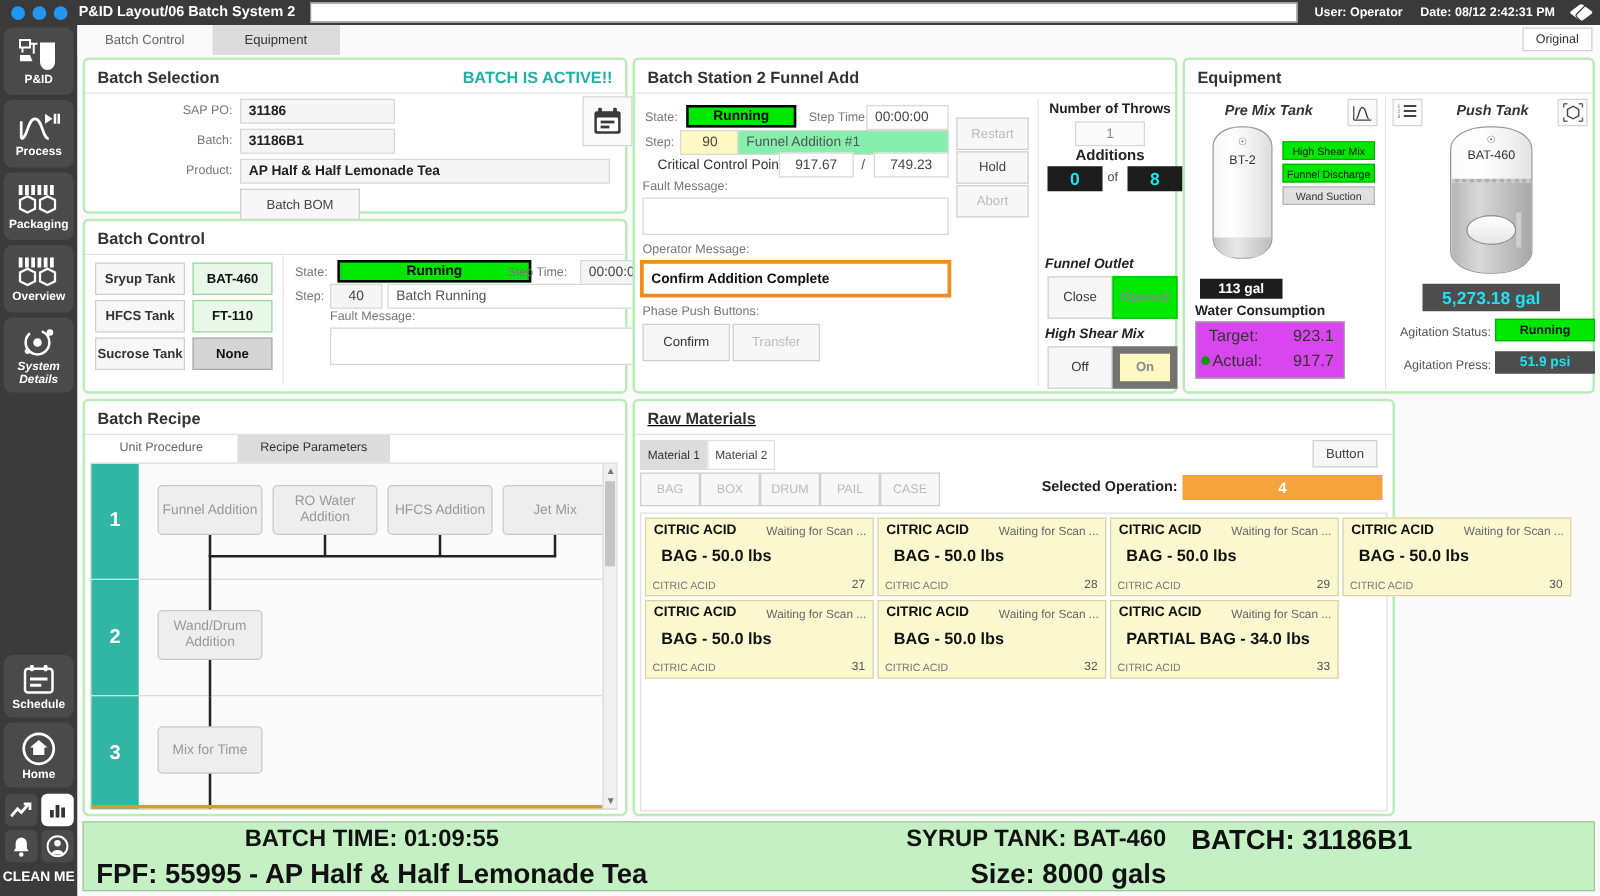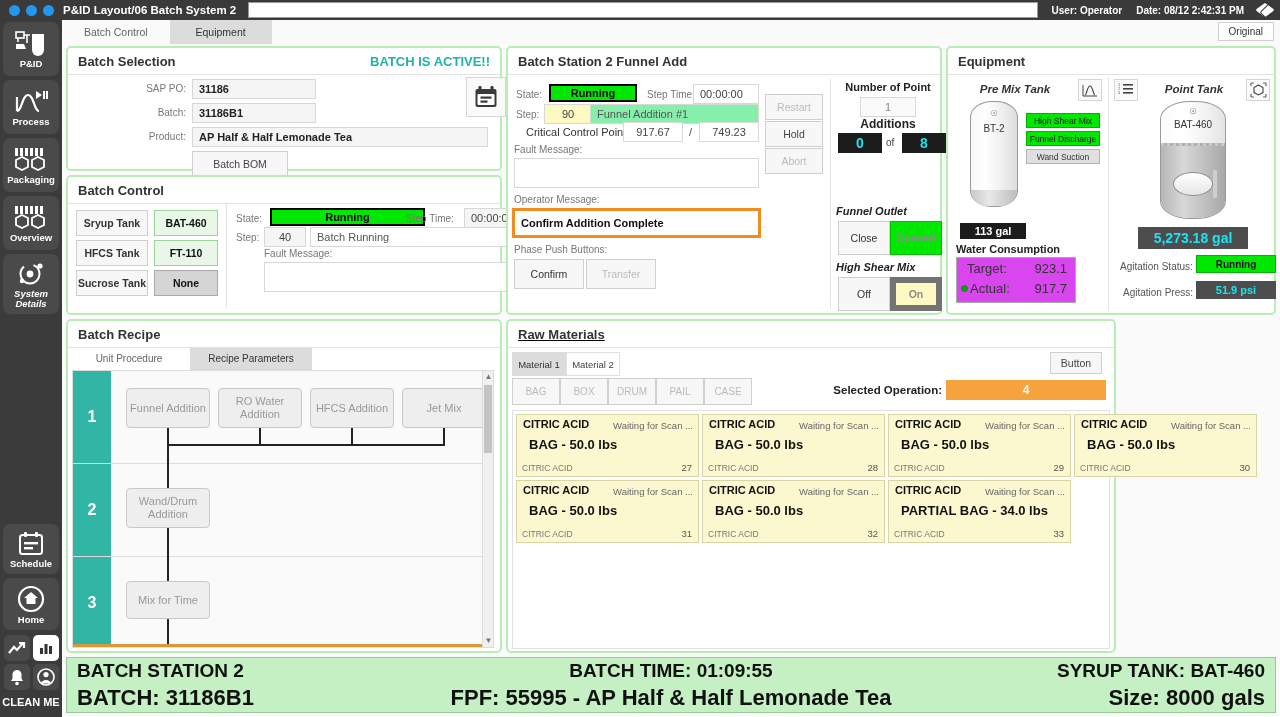--- a/index.html
+++ b/index.html
@@ -458,21 +458,21 @@
         <div class="fld-label" style="position:absolute;left:6px;top:169px;">Phase Push Buttons:</div>
         <div class="btn" style="position:absolute;left:6px;top:184px;width:70px;height:30px;color:#333;">Confirm</div>
         <div class="btn disabled" style="position:absolute;left:78px;top:184px;width:70px;height:30px;">Transfer</div>
 
         <div class="btn disabled" style="position:absolute;left:257px;top:19px;width:58px;height:26px;">Restart</div>
         <div class="btn" style="position:absolute;left:257px;top:46px;width:58px;height:26px;">Hold</div>
         <div class="btn disabled" style="position:absolute;left:257px;top:73px;width:58px;height:26px;">Abort</div>
 
         <div style="position:absolute;left:322px;top:4px;bottom:6px;width:1px;background:#e4e4e4;"></div>
 
-        <div style="position:absolute;left:328px;top:6px;width:104px;text-align:center;font-size:11px;font-weight:bold;color:#222;">Number of Point</div>
+        <div style="position:absolute;left:328px;top:6px;width:104px;text-align:center;font-size:11px;font-weight:bold;color:#222;">Number of Throws</div>
         <div class="fld-box" style="position:absolute;left:352px;top:22px;width:56px;text-align:center;background:#fafafa;font-weight:normal;color:#888;">1</div>
         <div style="position:absolute;left:328px;top:42px;width:104px;text-align:center;font-size:12px;font-weight:bold;color:#222;">Additions</div>
         <div class="digital cyan" style="position:absolute;left:330px;top:58px;width:44px;height:20px;font-size:14px;">0</div>
         <div style="position:absolute;left:378px;top:62px;font-size:10px;color:#444;">of</div>
         <div class="digital cyan" style="position:absolute;left:394px;top:58px;width:44px;height:20px;font-size:14px;">8</div>
 
         <div style="position:absolute;left:328px;top:130px;font-size:11px;font-style:italic;font-weight:bold;color:#222;">Funnel Outlet</div>
         <div class="btn" style="position:absolute;left:330px;top:146px;width:52px;height:34px;color:#333;">Close</div>
         <div class="btn" style="position:absolute;left:382px;top:146px;width:52px;height:34px;background:#00e800;border:1px solid #00c000;color:#8c8c8c;font-weight:bold;">Opened</div>
 
@@ -523,21 +523,21 @@
                 <rect x="5" y="5" width="10" height="1.6"></rect>
                 <rect x="5" y="9" width="10" height="1.6"></rect>
               </g>
             <g fill="#666" font-size="4">
                 <text x="0" y="3">1</text>
                 <text x="0" y="7">2</text>
                 <text x="0" y="11">3</text>
               </g>
           </svg>
         </div>
-        <div class="eq-title" style="position:absolute;left:196px;top:8px;width:100px;">Point Tank</div>
+        <div class="eq-title" style="position:absolute;left:196px;top:8px;width:100px;">Push Tank</div>
         <div class="icon-btn" style="position:absolute;left:298px;top:4px;width:24px;height:22px;">
           <svg width="17" height="16" viewBox="0 0 17 16">
             <path d="M8.5 3l4.5 2.6v5L8.5 13 4 10.6v-5z" fill="none" stroke="#444" stroke-width="1.1"></path>
             <path d="M1 1h3M1 1v3M16 1h-3M16 1v3M1 15h3M1 15v-3M16 15h-3M16 15v-3" stroke="#666" stroke-width="1.2" fill="none"></path>
           </svg>
         </div>
         <div class="tank" style="position:absolute;left:212px;top:26px;width:66px;height:118px;">
           <div style="position:absolute;inset:0;border:1px solid #999;border-radius:30px/18px;background:linear-gradient(90deg,#fbfbfb,#fff 35%,#f0f0f0 75%,#e3e3e3);overflow:hidden;">
             <div style="position:absolute;left:0;right:0;bottom:0;height:62%;background:linear-gradient(90deg,#b6b6b6,#d8d8d8 35%,#a8a8a8);"></div>
             <div style="position:absolute;left:0;right:0;bottom:62%;height:3px;background:repeating-linear-gradient(90deg,#c9c9c9 0 3px,#b0b0b0 3px 6px);"></div>
@@ -632,21 +632,20 @@
             <div class="rm-qty" style="position:absolute;left:12px;top:22px;">PARTIAL BAG - 34.0 lbs</div>
             <div class="rm-foot" style="position:absolute;left:5px;bottom:3px;">CITRIC ACID</div>
             <div class="rm-foot" style="position:absolute;right:6px;bottom:3px;font-size:9.5px;color:#555;">33</div>
           </div>
 
         </div>
       </div>
     </div>
 
     <div class="footer">
-      <div class="f-cell f-left f-r1">BATCH STATION 2</div>
       <div class="f-cell f-mid f-r1">BATCH TIME: 01:09:55</div>
       <div class="f-cell f-right f-r1">SYRUP TANK: BAT-460</div>
       <div class="f-cell f-left f-r2">BATCH: 31186B1</div>
       <div class="f-cell f-mid f-r2">FPF: 55995 - AP Half &amp; Half Lemonade Tea</div>
       <div class="f-cell f-right f-r2">Size: 8000 gals</div>
     </div>
 
   </div>
 </div>
 

